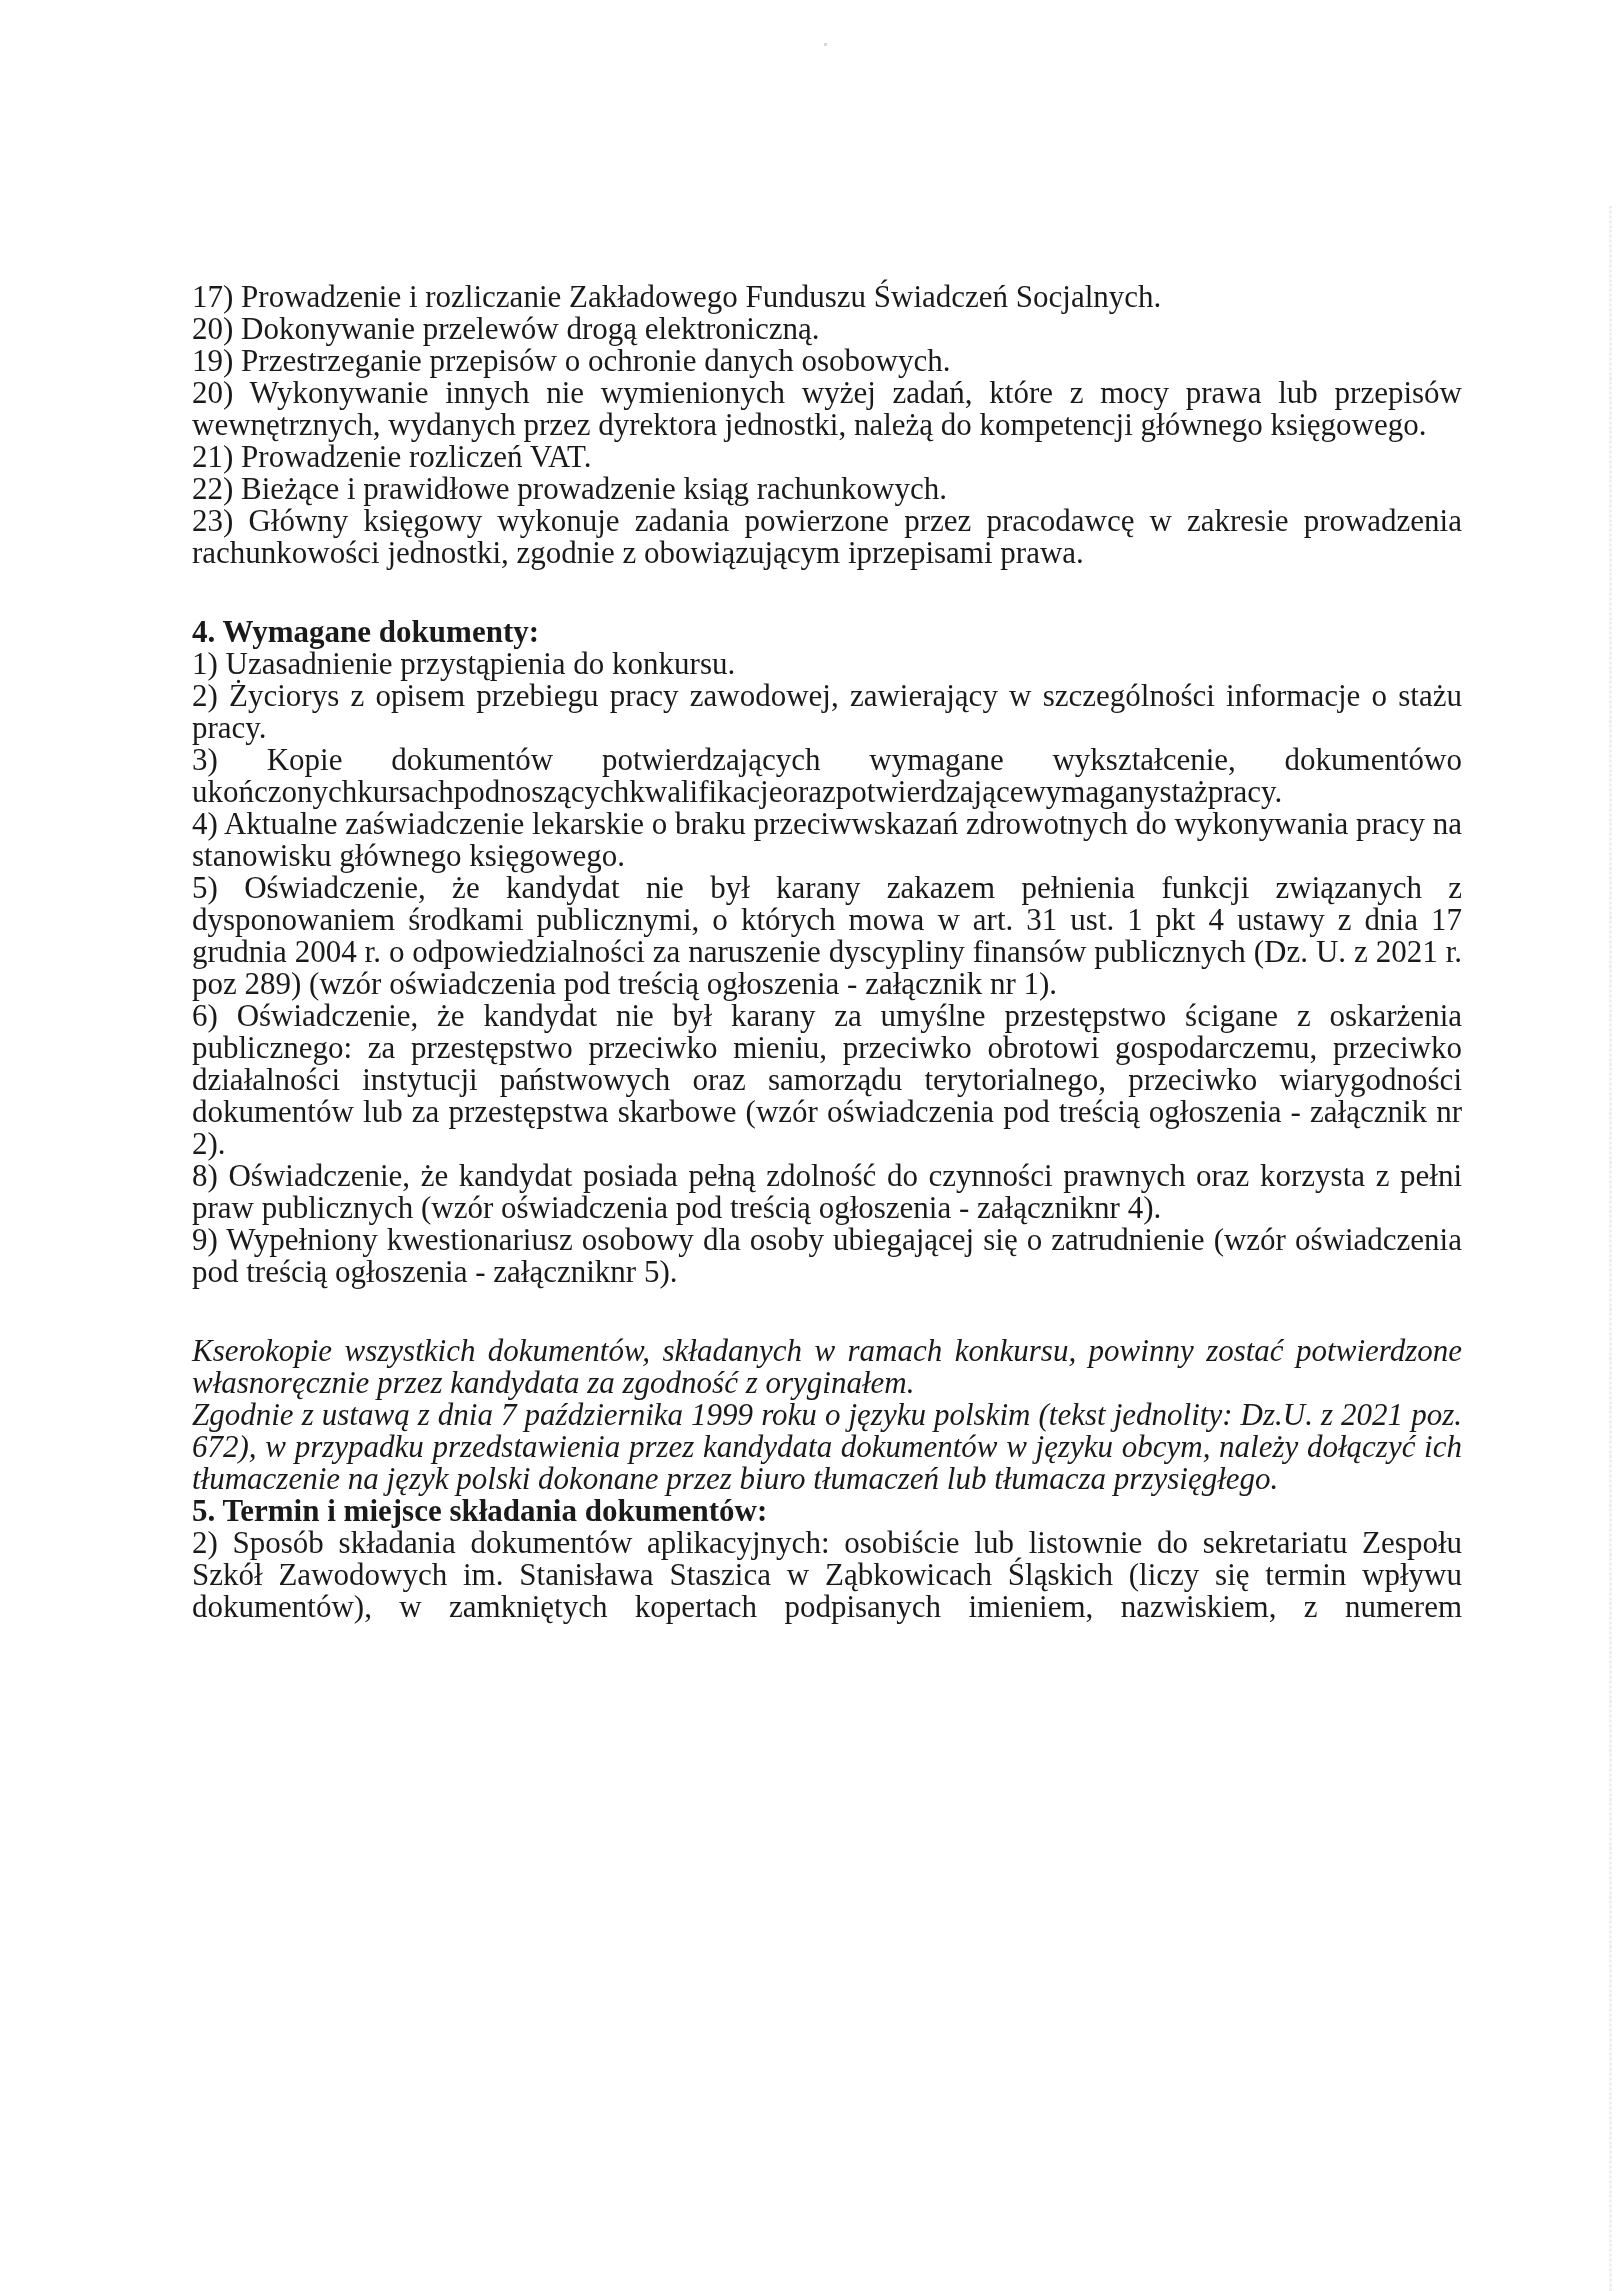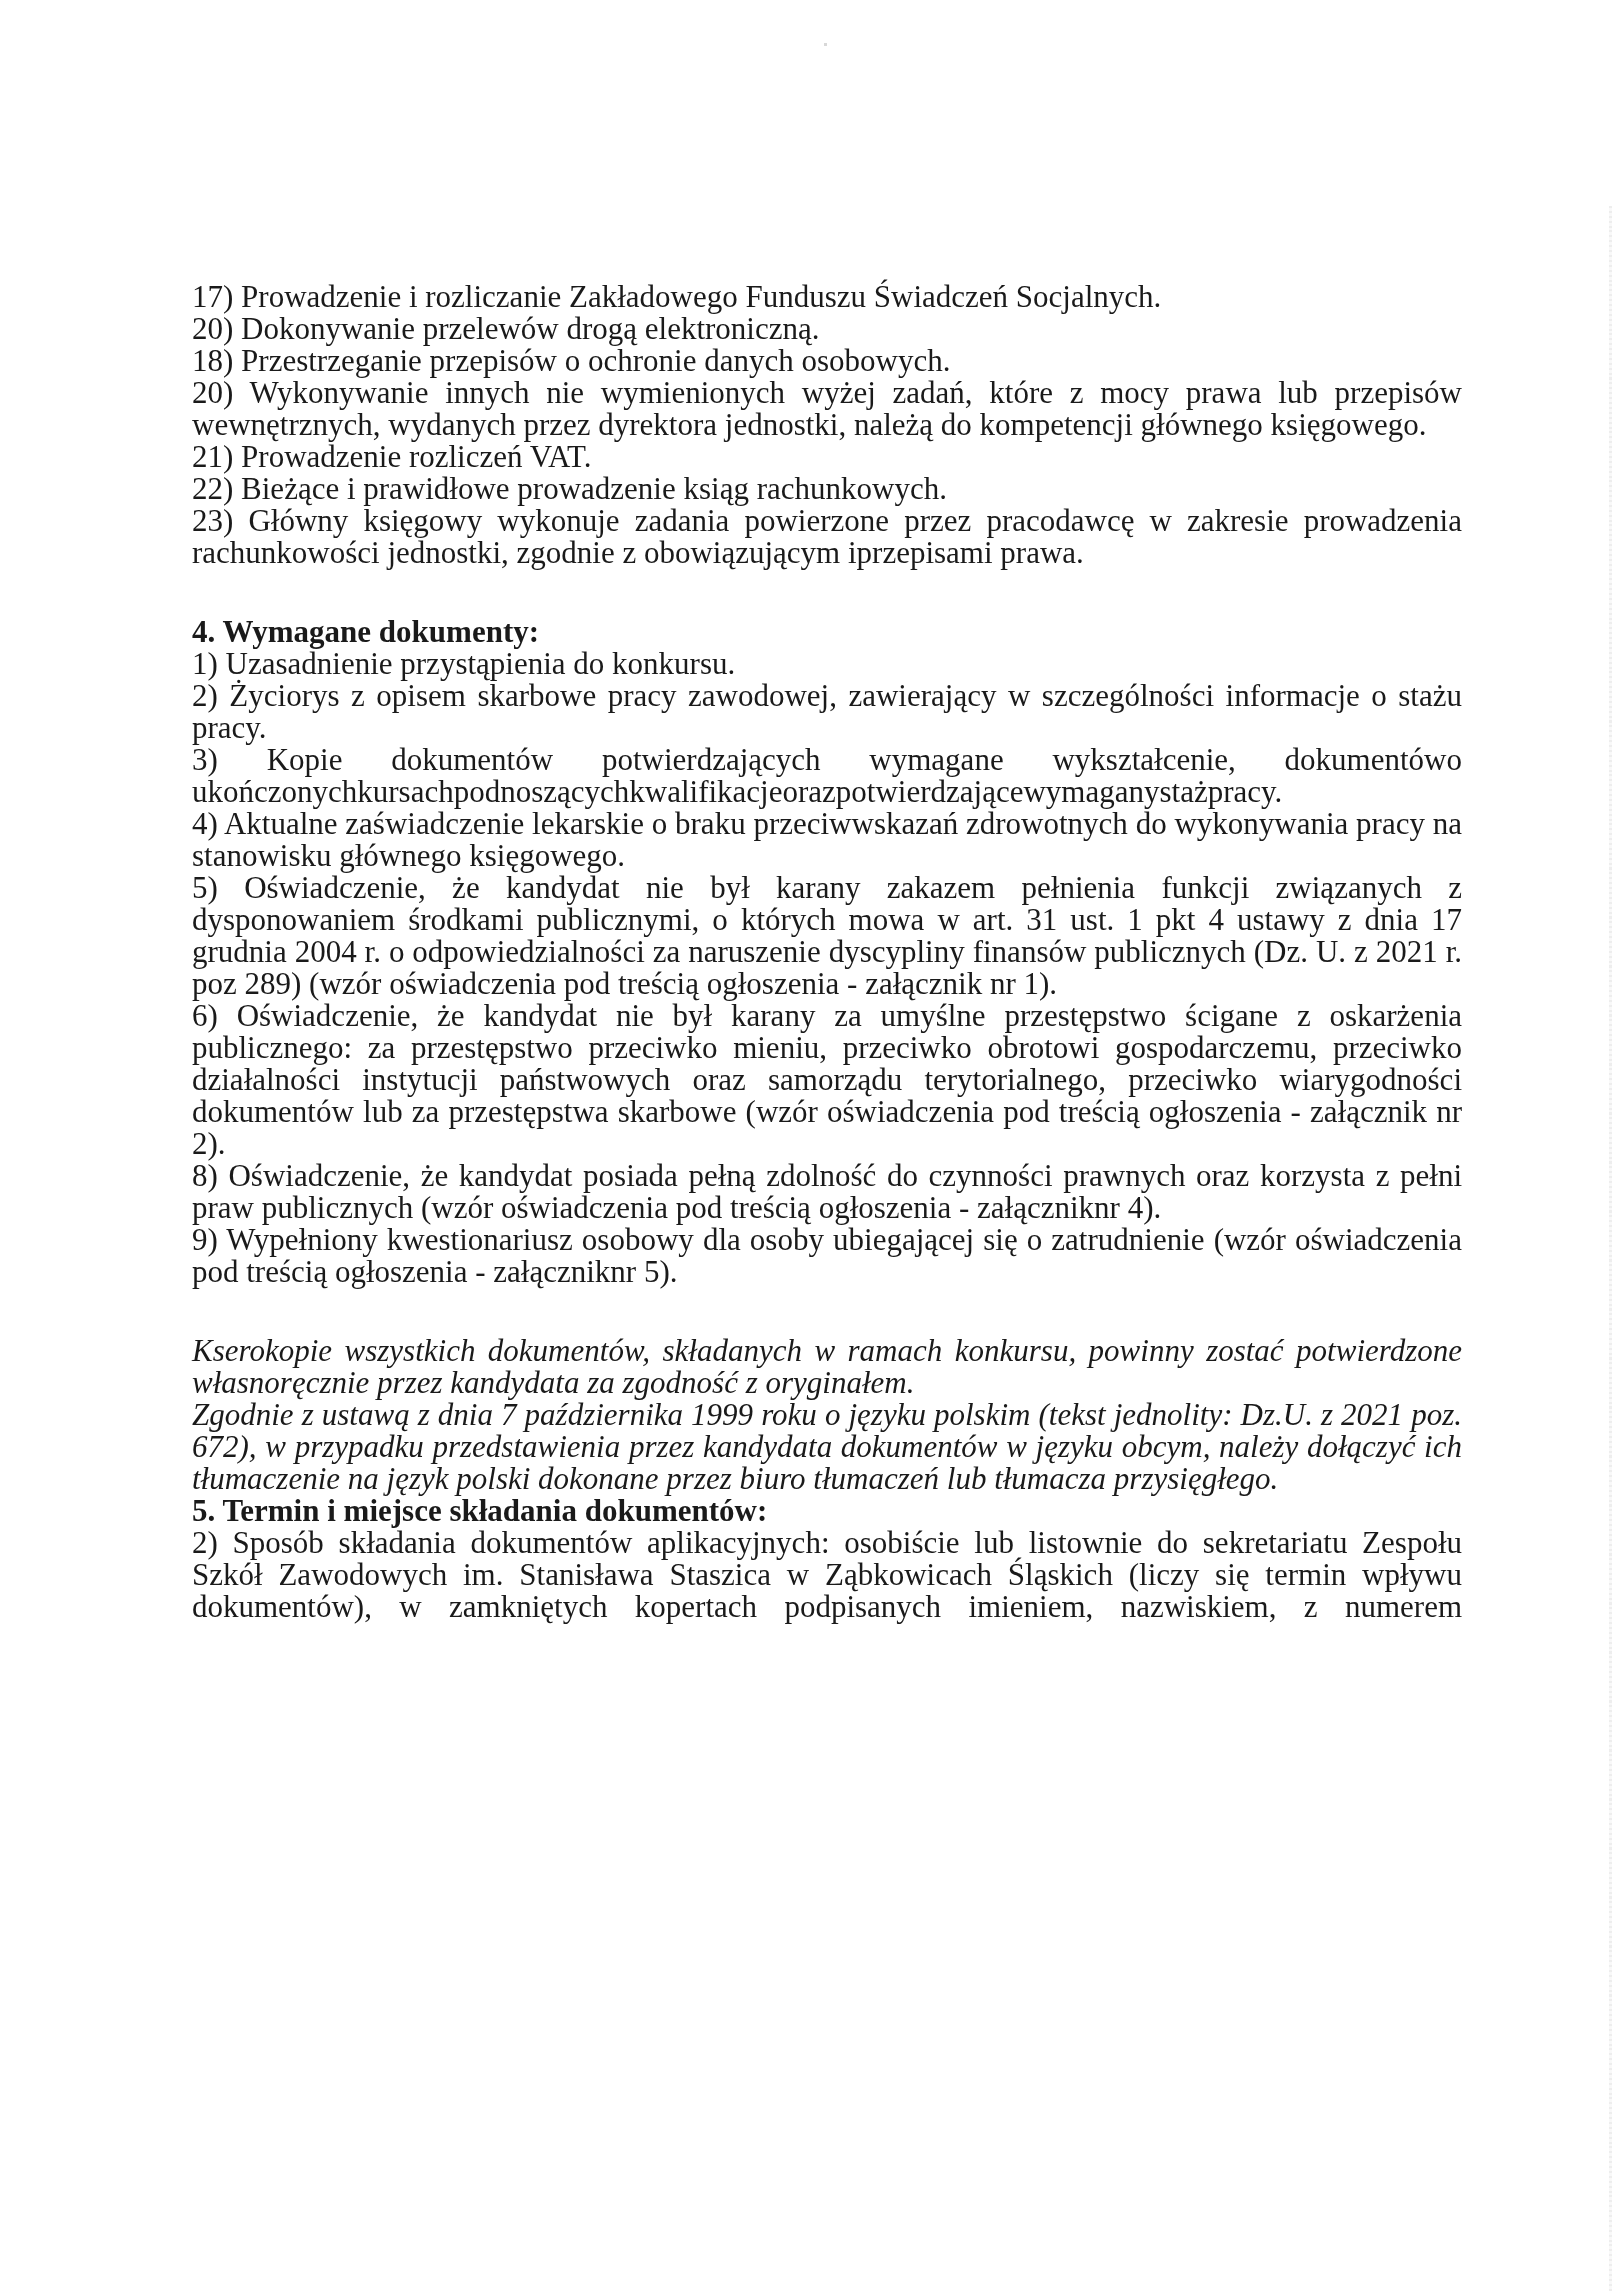--- a/index.html
+++ b/index.html
@@ -58,33 +58,33 @@
 <body>
 
 <div class="scan-speck"></div>
 <div class="scan-edge"></div>
 
 <div class="page">
 
   <div>
     <p class="para"><span>17)</span> <span>Prowadzenie i rozliczanie Zakładowego Funduszu Świadczeń Socjalnych.</span></p>
     <p class="para"><span>20)</span> <span>Dokonywanie przelewów drogą elektroniczną.</span></p>
-    <p class="para"><span>18)</span> <span>Przestrzeganie przepisów o ochronie danych osobowych.</span></p>
+    <p class="para"><span>19)</span> <span>Przestrzeganie przepisów o ochronie danych osobowych.</span></p>
     <p class="para"><span>20)</span> <span>Wykonywanie innych nie wymienionych wyżej zadań, które z mocy prawa lub przepisów wewnętrznych, wydanych przez dyrektora jednostki, należą do kompetencji głównego księgowego.</span></p>
     <p class="para"><span>21)</span> <span>Prowadzenie rozliczeń VAT.</span></p>
     <p class="para"><span>22)</span> <span>Bieżące i prawidłowe prowadzenie ksiąg rachunkowych.</span></p>
     <p class="para"><span>23)</span> <span>Główny księgowy wykonuje zadania powierzone przez pracodawcę w zakresie prowadzenia rachunkowości jednostki, zgodnie z obowiązującym iprzepisami prawa.</span></p>
   </div>
 
   <div class="gap-xl"></div>
 
   <div>
     <p class="heading">4. Wymagane dokumenty:</p>
     <p class="para"><span>1)</span> <span>Uzasadnienie przystąpienia do konkursu.</span></p>
-    <p class="para"><span>2)</span> <span>Życiorys z opisem skarbowe pracy zawodowej, zawierający w szczególności informacje o stażu pracy.</span></p>
+    <p class="para"><span>2)</span> <span>Życiorys z opisem przebiegu pracy zawodowej, zawierający w szczególności informacje o stażu pracy.</span></p>
     <p class="para"><span>3)</span> <span>Kopie dokumentów potwierdzających wymagane wykształcenie, dokumentówo ukończonychkursachpodnoszącychkwalifikacjeorazpotwierdzającewymaganystażpracy.</span></p>
     <p class="para"><span>4)</span> <span>Aktualne zaświadczenie lekarskie o braku przeciwwskazań zdrowotnych do wykonywania pracy na stanowisku głównego księgowego.</span></p>
     <p class="para"><span>5)</span> <span>Oświadczenie, że kandydat nie był karany zakazem pełnienia funkcji związanych z dysponowaniem środkami publicznymi, o których mowa w art. 31 ust. 1 pkt 4 ustawy z dnia 17 grudnia 2004 r. o odpowiedzialności za naruszenie dyscypliny finansów publicznych (Dz. U. z 2021 r. poz 289) (wzór oświadczenia pod treścią ogłoszenia - </span><span class="uline">załącznik nr 1).</span></p>
     <p class="para"><span>6)</span> <span>Oświadczenie, że kandydat nie był karany za umyślne przestępstwo ścigane z oskarżenia publicznego: za przestępstwo przeciwko mieniu, przeciwko obrotowi gospodarczemu, przeciwko działalności instytucji państwowych oraz samorządu terytorialnego, przeciwko wiarygodności dokumentów lub za przestępstwa skarbowe (wzór oświadczenia pod treścią ogłoszenia - </span><span class="uline">załącznik nr 2).</span></p>
     <p class="para"><span>8)</span> <span>Oświadczenie, że kandydat posiada pełną zdolność do czynności prawnych oraz korzysta z pełni praw publicznych (wzór oświadczenia pod treścią ogłoszenia - </span><span class="uline">załączniknr 4).</span></p>
     <p class="para"><span>9)</span> <span>Wypełniony kwestionariusz osobowy dla osoby ubiegającej się o zatrudnienie (wzór oświadczenia pod treścią ogłoszenia - </span><span class="uline">załączniknr 5).</span></p>
   </div>
 
   <div class="gap-xl"></div>
 

